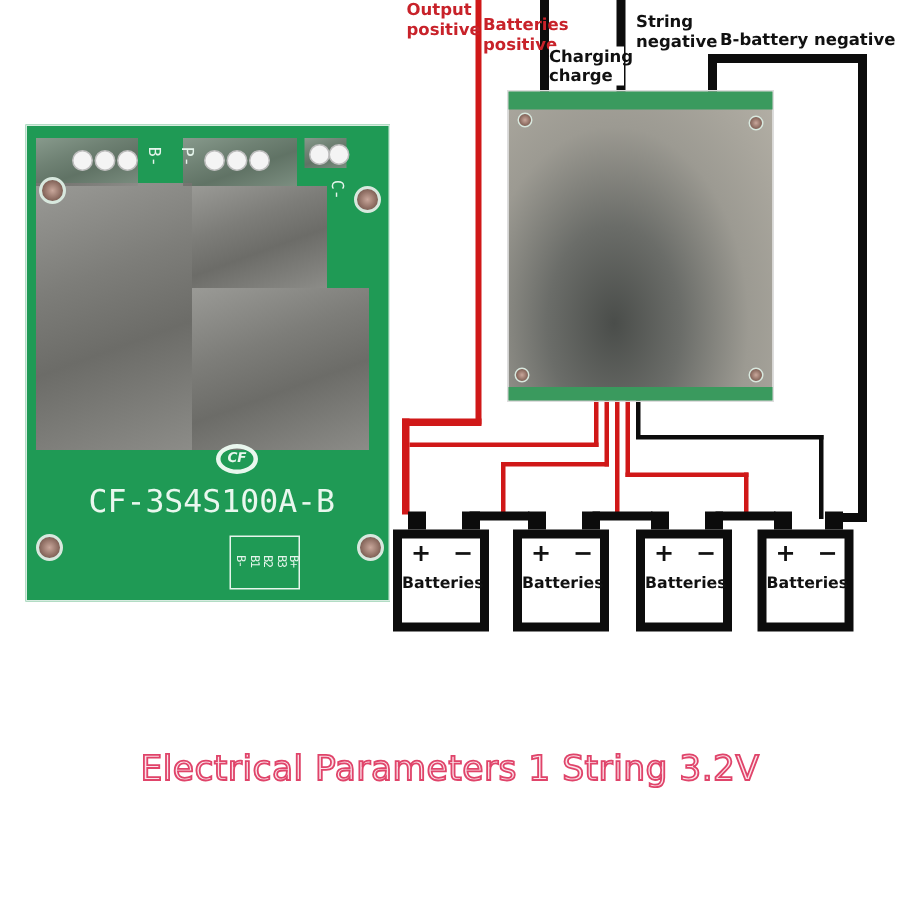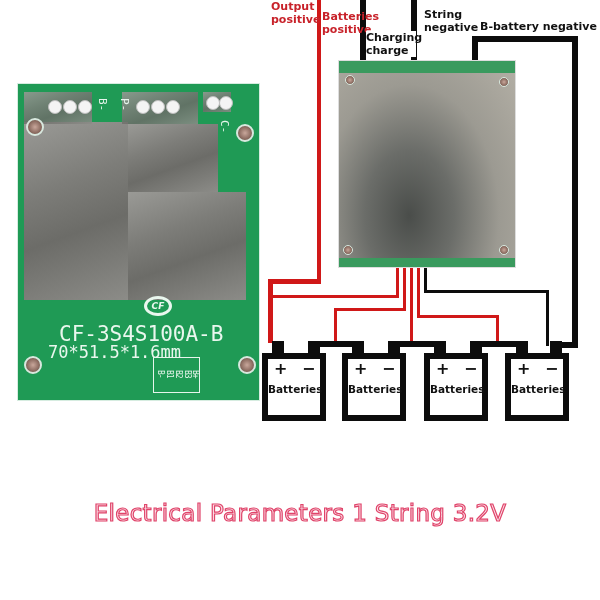--- a/index.html
+++ b/index.html
@@ -54,21 +54,20 @@
   <div class="pcb-silk" style="left:100px;top:14px;transform:rotate(90deg)">P-</div>
   <div class="pcb-silk" style="left:200px;top:36px;transform:rotate(90deg)">C-</div>
 
   <div class="screw" style="left:8px;top:34px"></div>
   <div class="screw" style="left:218px;top:40px"></div>
   <div class="screw" style="left:6px;top:272px"></div>
   <div class="screw" style="left:220px;top:272px"></div>
 
   <div class="cf-logo">CF</div>
   <div class="pcb-text" style="left:41px;top:238px;font-size:21px;">CF-3S4S100A-B</div>
-  <div class="pcb-text" style="left:30px;top:258px;font-size:17px;">70*51.5*1.6mm</div>
 
   <div class="conn-block">
     <div class="pcb-silk" style="left:2px;top:12px;font-size:8px;letter-spacing:-1px;writing-mode:vertical-rl">B-</div>
     <div class="pcb-silk" style="left:11px;top:12px;font-size:8px;letter-spacing:-1px;writing-mode:vertical-rl">B1</div>
     <div class="pcb-silk" style="left:20px;top:12px;font-size:8px;letter-spacing:-1px;writing-mode:vertical-rl">B2</div>
     <div class="pcb-silk" style="left:29px;top:12px;font-size:8px;letter-spacing:-1px;writing-mode:vertical-rl">B3</div>
     <div class="pcb-silk" style="left:37px;top:12px;font-size:8px;letter-spacing:-1px;writing-mode:vertical-rl">B+</div>
   </div>
 </div>
 

